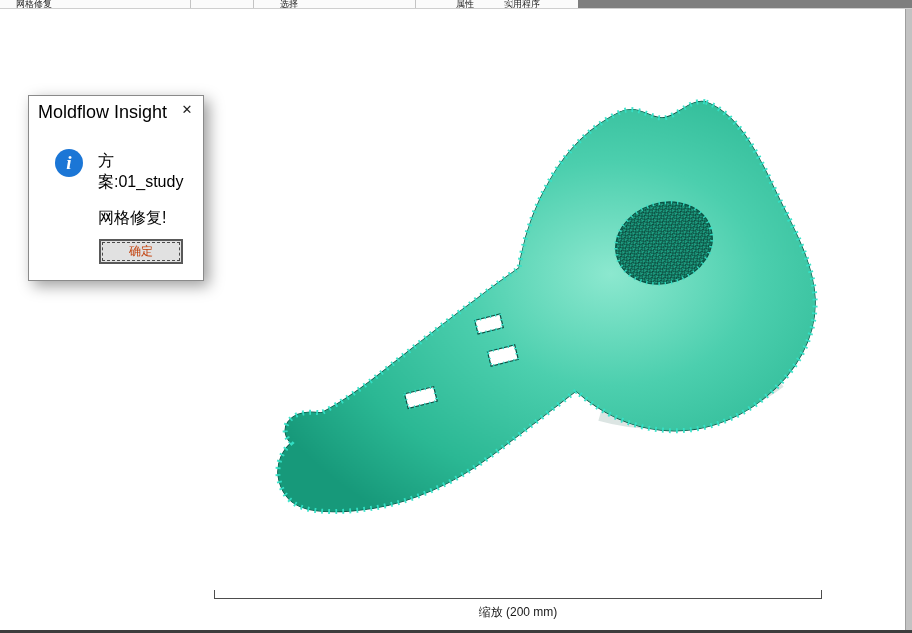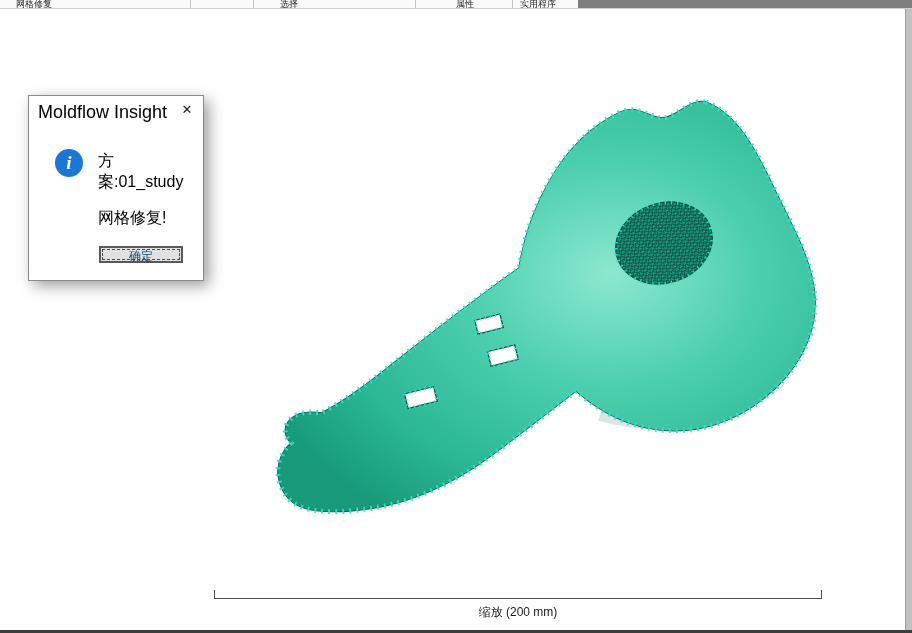--- a/index.html
+++ b/index.html
@@ -40,34 +40,34 @@
   .dlg-close { position:absolute; right:0; top:0; width:32px; height:27px; border:0;
                background:transparent; font-size:13px; color:#222; cursor:pointer;
                font-family:"Liberation Sans","DejaVu Sans",sans-serif; }
   .dlg-body { display:flex; padding:26px 8px 0 26px; gap:15px; }
   .info-icon { width:28px; height:28px; border-radius:50%; background:#1b76d6; flex:0 0 28px;
                color:#fff; font-family:"Liberation Serif","DejaVu Serif",serif; font-style:italic;
                font-weight:bold; font-size:19px; display:flex; align-items:center; justify-content:center; }
   .dlg-msg { font-size:16px; color:#000; padding-top:2px; }
   .dlg-msg .line1 { margin-bottom:15px; }
   .dlg-footer { position:absolute; right:20px; bottom:16px; }
-  .ok-button { width:84px; height:17px; background:#e1e1e1; border:2px solid #595959;
-               font-size:12px; color:#0c4a6e; cursor:pointer; outline:1px dashed #4a4a4a; outline-offset:-4px;
+  .ok-button { width:84px; height:25px; background:#e1e1e1; border:2px solid #595959;
+               font-size:12px; color:#c2410c; cursor:pointer; outline:1px dashed #4a4a4a; outline-offset:-4px;
                font-family:"Liberation Sans","DejaVu Sans",sans-serif; }
 </style>
 </head>
 <body>
 
 <div id="stage">
 
   <div id="ribbon-strip">
     <span class="ribbon-label" style="left:8px">网格修复</span>
     <span class="ribbon-label" style="left:272px">选择</span>
     <span class="ribbon-label" style="left:448px">属性</span>
-    <span class="ribbon-label" style="left:512px">实用程序</span>
+    <span class="ribbon-label" style="left:496px">实用程序</span>
     <span class="ribbon-sep" style="left:190px"></span>
     <span class="ribbon-sep" style="left:253px"></span>
     <span class="ribbon-sep" style="left:415px"></span>
     <span class="ribbon-sep" style="left:512px"></span>
     <span id="ribbon-dark"></span>
   </div>
 
   <div id="viewport">
     <svg width="912" height="633" viewBox="0 0 912 633">
       <defs>

